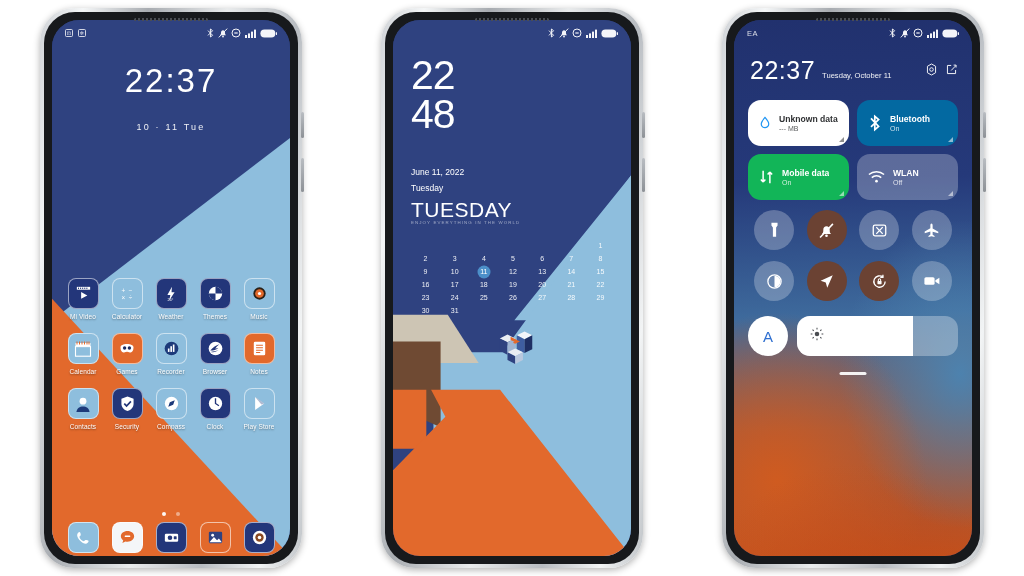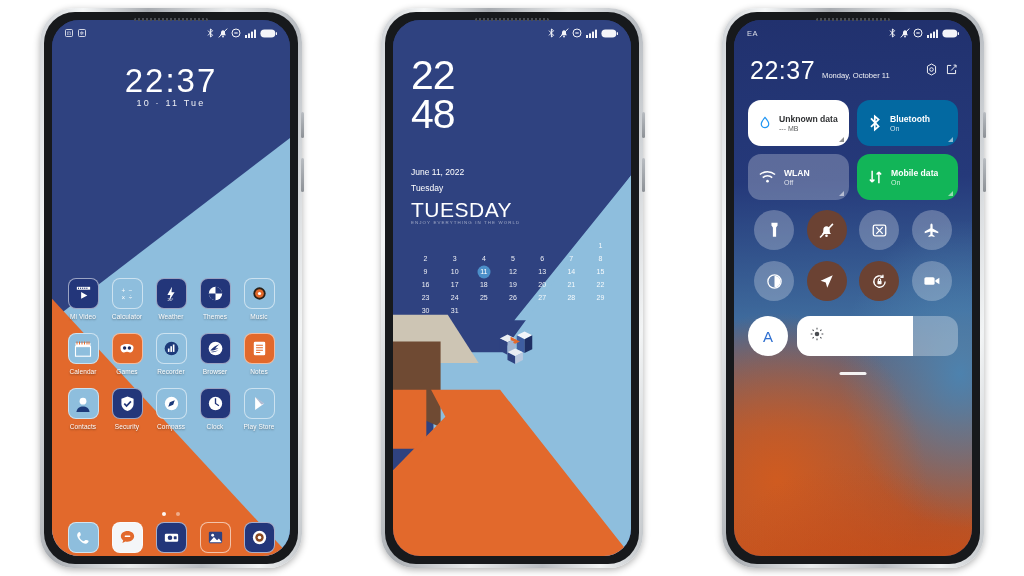--- a/index.html
+++ b/index.html
@@ -39,21 +39,21 @@
 
   
   .wall1{ position:absolute; inset:0; background:#2f4280; }
   .wall1 .lightblue{ position:absolute; inset:0;
     background:#8ebedd; clip-path:polygon(100% 22%,100% 100%,0 100%,0 56%); }
   .wall1 .orange{ position:absolute; inset:0;
     background:#e2692c; clip-path:polygon(0 52%,100% 100%,0 100%); }
 
   .clock1{ position:absolute; top:44px; left:0; right:0; text-align:center; color:#fff; z-index:4;}
   .clock1 .t{ font-size:33px; font-weight:400; letter-spacing:2px; line-height:1; }
-  .clock1 .d{ font-size:9px; letter-spacing:2.2px; margin-top:1px; opacity:.92; }
+  .clock1 .d{ font-size:9px; letter-spacing:2.2px; margin-top:25px; opacity:.92; }
 
   .grid{ position:absolute; left:9px; right:9px; z-index:4;
     display:grid; grid-template-columns:repeat(5,1fr); row-gap:13px; }
   .grid.r1{ top:258px; }
   .app{ display:flex; flex-direction:column; align-items:center; gap:4px; }
   .app .ic{ width:31px; height:31px; border-radius:8px; position:relative;
      display:flex; align-items:center; justify-content:center; overflow:hidden;
      border:1px solid rgba(255,255,255,.55); }
   .app .lb{ font-size:6.5px; color:#fff; text-shadow:0 1px 2px rgba(0,0,0,.45); letter-spacing:.1px;}
   .bg-lb{ background:#8ebedd; } .bg-dk{ background:#23367a; } .bg-or{ background:#e2692c; }
@@ -553,21 +553,21 @@
               </svg>
             <svg class="sb-ico" width="17" height="9" viewBox="0 0 17 9">
                 <rect x=".4" y=".4" width="15" height="8.2" rx="4.1" fill="#fff"></rect>
                 <rect x="16" y="3" width="1" height="3" rx=".5" fill="#fff"></rect>
               </svg>
           </div>
         </div>
 
         <div class="cc-clock">
           <div class="t">22:37</div>
-          <div class="d">Monday, October 11</div>
+          <div class="d">Tuesday, October 11</div>
           <div class="sp"></div>
           <span class="cc-ic">
             <svg width="13" height="13" viewBox="0 0 16 16">
                 <path d="M8 1.2 13 4v8l-5 2.8L3 12V4z" fill="none" stroke="#fff" stroke-width="1.2"></path>
                 <circle cx="8" cy="8" r="2.2" fill="none" stroke="#fff" stroke-width="1.2"></circle>
               </svg>
           </span>
           <span class="cc-ic">
             <svg width="13" height="13" viewBox="0 0 16 16">
                 <path d="M13 8.6V13H3V3h4.6" fill="none" stroke="#fff" stroke-width="1.2"></path>
@@ -593,41 +593,41 @@
             <svg width="14" height="18" viewBox="0 0 12 18">
                 <path d="M2 4.4 9.6 12.4 5.8 15.6V2.4l3.8 3.2L2 12.8" fill="none" stroke="#fff" stroke-width="1.7"></path>
               </svg>
             <div class="tx">
               <div class="nm">Bluetooth</div>
               <div class="st">On</div>
             </div>
             <span class="corner"></span>
           </div>
 
+          <div class="tile t-green">
+            <svg width="15" height="18" viewBox="0 0 16 18">
+                <path d="M4.4 2.4v12m0 0L2 11.6m2.4 2.8 2.4-2.8" fill="none" stroke="#fff" stroke-width="1.6"></path>
+                <path d="M11.6 15.6v-12m0 0L9.2 6.4m2.4-2.8L14 6.4" fill="none" stroke="#fff" stroke-width="1.6"></path>
+              </svg>
+            <div class="tx">
+              <div class="nm">Mobile data</div>
+              <div class="st">On</div>
+            </div>
+            <span class="corner"></span>
+          </div>
+
           <div class="tile t-glass">
             <svg width="17" height="14" viewBox="0 0 18 14">
                 <path d="M1 4.4a12 12 0 0 1 16 0" fill="none" stroke="#fff" stroke-width="1.6"></path>
                 <path d="M4 7.6a7.6 7.6 0 0 1 10 0" fill="none" stroke="#fff" stroke-width="1.6"></path>
                 <circle cx="9" cy="11.4" r="1.4" fill="#fff"></circle>
               </svg>
             <div class="tx">
               <div class="nm">WLAN</div>
               <div class="st">Off</div>
-            </div>
-            <span class="corner"></span>
-          </div>
-
-          <div class="tile t-green">
-            <svg width="15" height="18" viewBox="0 0 16 18">
-                <path d="M4.4 2.4v12m0 0L2 11.6m2.4 2.8 2.4-2.8" fill="none" stroke="#fff" stroke-width="1.6"></path>
-                <path d="M11.6 15.6v-12m0 0L9.2 6.4m2.4-2.8L14 6.4" fill="none" stroke="#fff" stroke-width="1.6"></path>
-              </svg>
-            <div class="tx">
-              <div class="nm">Mobile data</div>
-              <div class="st">On</div>
             </div>
             <span class="corner"></span>
           </div>
         </div>
 
         <div class="round-grid">
           <div class="rnd r-glass">
             <svg width="15" height="18" viewBox="0 0 14 20">
                 <path d="M3.6 2h6.8v3L8.8 7.2v10.4H5.2V7.2L3.6 5z" fill="#fff"></path>
               </svg>

